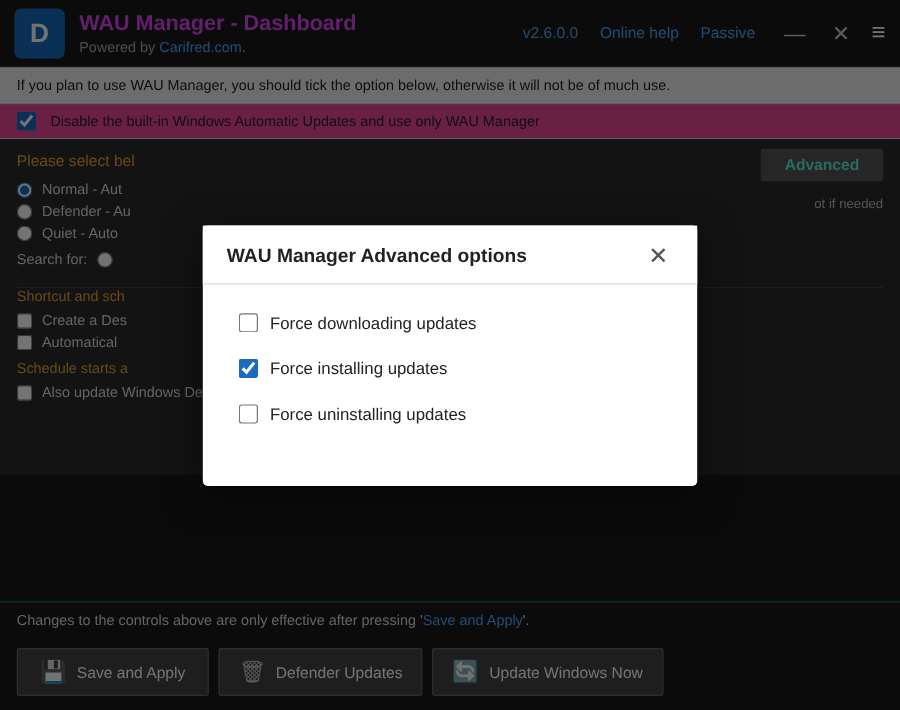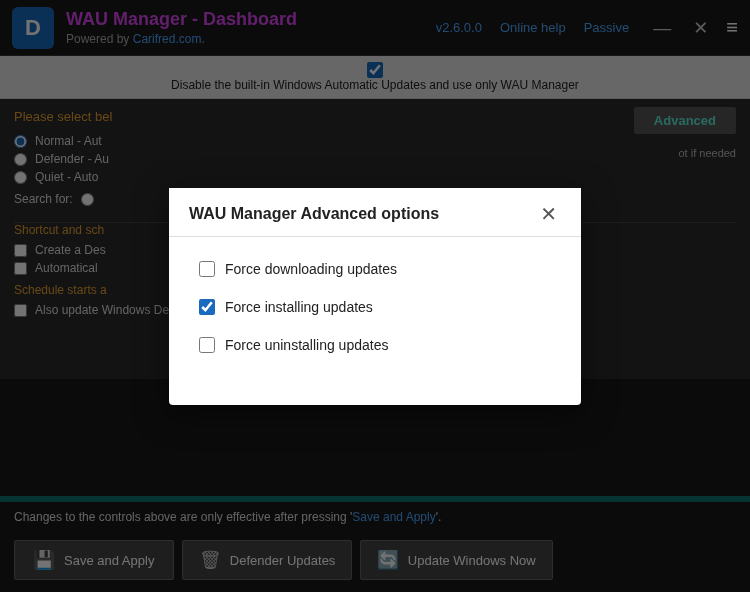--- a/index.html
+++ b/index.html
@@ -90,29 +90,28 @@
     .notice-bar {
       background: #f0f0f0;
       padding: 8px 14px;
       font-size: 12px;
       color: #222;
       border-bottom: 1px solid #ccc;
     }
 
     
     .checkbox-row {
-      background: #e5e5e5;
+      background: #ec4899;
       padding: 6px 14px;
       display: flex;
       align-items: center;
-      gap: 0;
+      gap: 12px;
       font-size: 12px;
       color: #222;
       border-bottom: 1px solid #ccc;
-      flex-direction: column;
     }
     .checkbox-row input[type=checkbox] {
       width: 16px;
       height: 16px;
       accent-color: #1a6bbf;
     }
 
     
     .options-section {
       background: #2b2b2b;
@@ -208,21 +207,21 @@
       font-size: 12px;
       margin-top: 8px;
     }
 
     
     .footer-note {
       background: #1a1a1a;
       padding: 8px 14px;
       color: #ddd;
       font-size: 12px;
-      border-top: 6px solid #0f766e;
+      border-top: 1px solid #0f766e;
     }
     .footer-note span { color: #4da6ff; }
 
     .footer-buttons {
       background: #1a1a1a;
       display: flex;
       gap: 8px;
       padding: 8px 14px 12px;
       justify-content: flex-start;
     }
@@ -328,20 +327,23 @@
   </div>
   <div class="win-controls">
     <button class="win-btn">—</button>
     <button class="win-btn close">✕</button>
     <span class="hamburger">≡</span>
   </div>
 </div>
 
 <div class="main-content">
 
+  <div class="notice-bar">
+    <span>If you plan to use WAU Manager, you should tick the option below, otherwise it will not be of much use.</span>
+  </div>
 
   <div class="checkbox-row">
     <input type="checkbox" id="disable-cb" checked="" style="">
     <label for="disable-cb">Disable the built-in Windows Automatic Updates and use only WAU Manager</label>
   </div>
 
   <div class="options-section">
     <div class="options-header">
       <span>Please select bel</span>
     </div>

